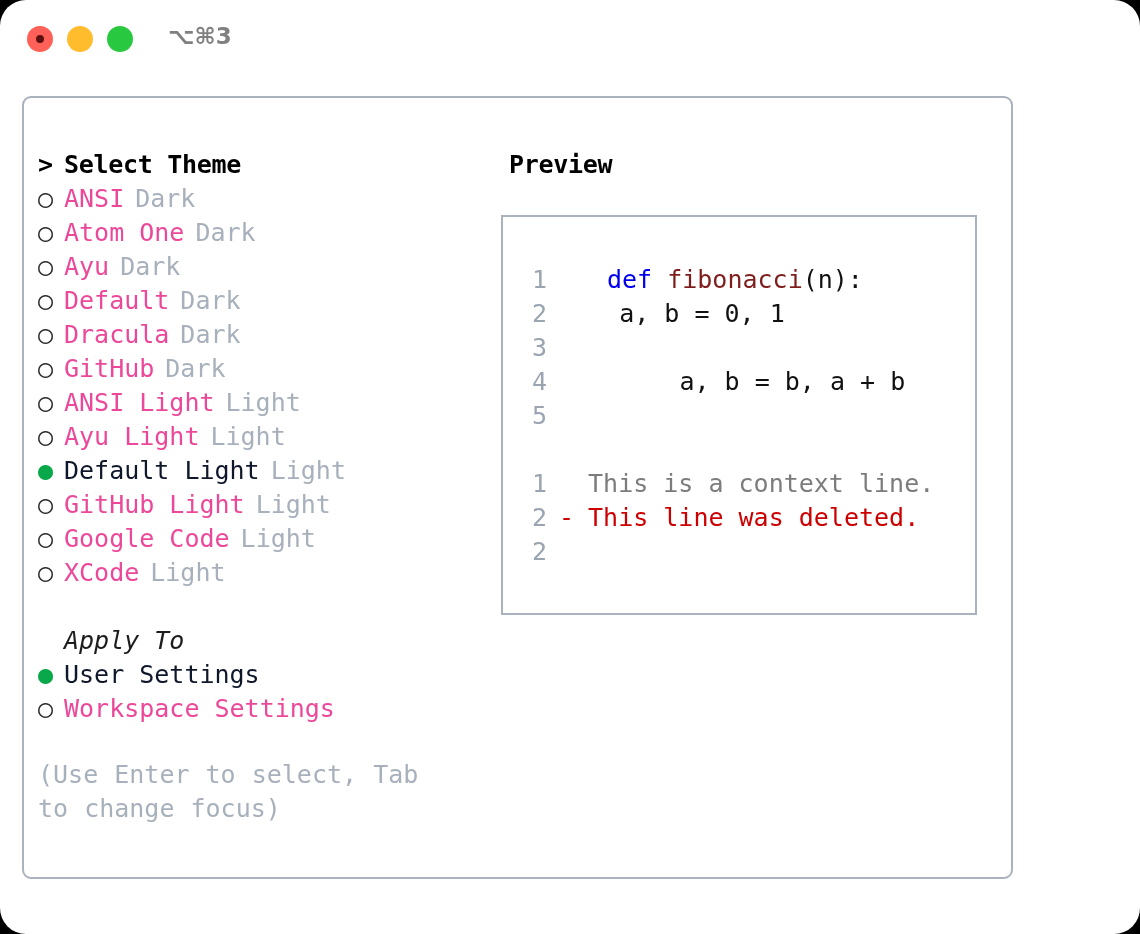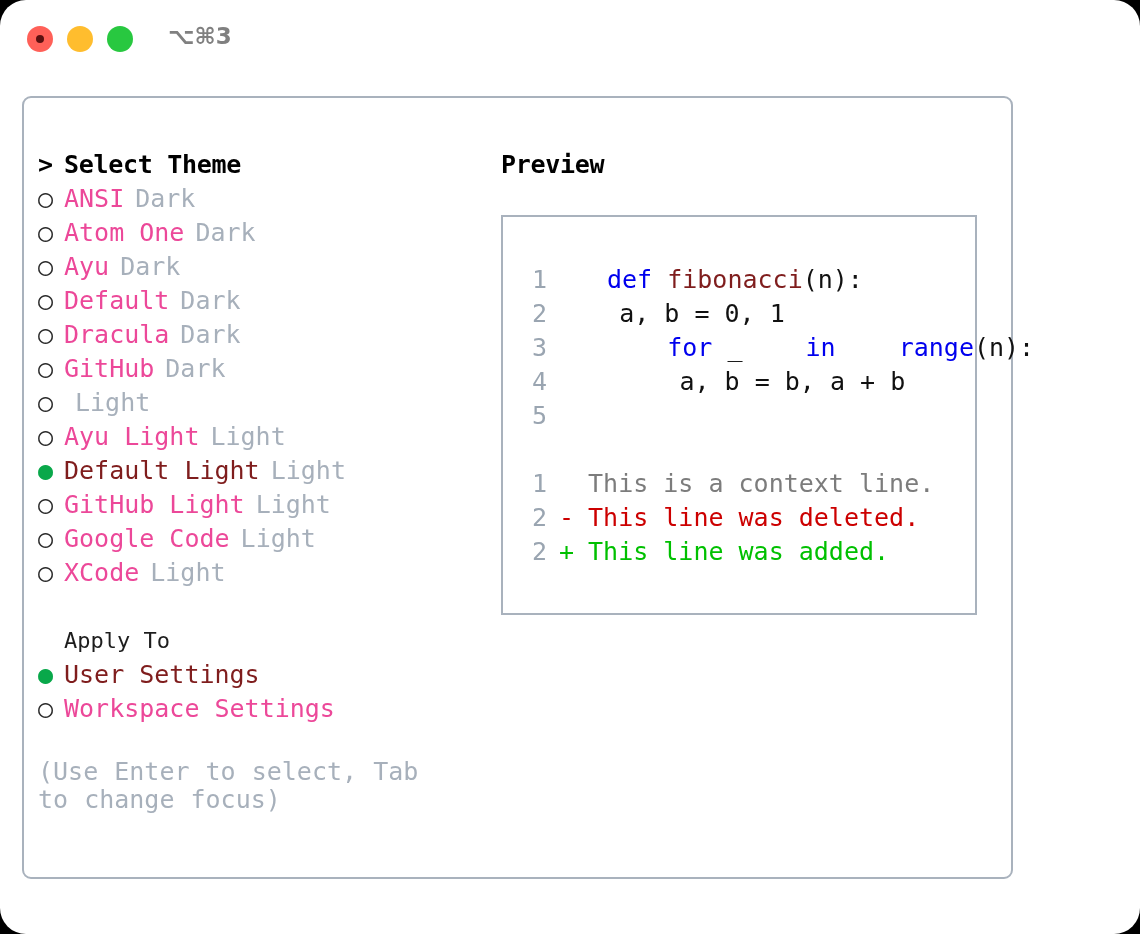--- a/index.html
+++ b/index.html
@@ -119,59 +119,61 @@
     color: #2b2b2b;
     position: relative;
   }
   .bullet-dot {
     position: relative;
     top: -0.5px;
   }
   .bullet.sel { color: #09a84a; }
 
   .theme-name { color: #ec4899; }
-  .theme-name.sel { color: #7f1d1d; }
+  .theme-name.sel { color: #0f172a; }
   .theme-tag {
     color: #a7b0bb;
     margin-left: 11px;
   }
 
   .spacer-sm { height: 34px; }
 
   .section-label {
     height: 34px;
     line-height: 34px;
-    font-size: 22px;
+    font-size: 25px;
     color: #1d1d1d;
     padding-left: 26px;
+    font-style: italic;
   }
 
   #hint {
     margin-top: 32px;
     font-size: 25px;
-    line-height: 28px;
+    line-height: 34px;
     color: #a7b0bb;
     width: 420px;
     word-spacing: 1px;
   }
 
   
   #preview-column {
     position: absolute;
     left: 477px;
     top: 50px;
     width: 500px;
   }
 
   #preview-title {
     font-size: 25px;
     font-weight: bold;
     color: #000000;
     line-height: 34px;
     letter-spacing: -0.3px;
+    margin-left: 8px;
   }
 
   #code-box {
     margin-top: 33px;
     width: 476px;
     height: 400px;
     border: 2px solid #a9b2bd;
     background: #ffffff;
     box-sizing: border-box;
     padding: 46px 0 0 0;
@@ -253,20 +255,21 @@
             <span class="theme-name">Dracula</span>
             <span class="theme-tag">Dark</span>
           </div>
           <div class="row">
             <span class="bullet bullet-dot">○</span>
             <span class="theme-name">GitHub</span>
             <span class="theme-tag">Dark</span>
           </div>
           <div class="row">
             <span class="bullet bullet-dot">○</span>
+            <span class="theme-name">ANSI Light</span>
             <span class="theme-tag">Light</span>
           </div>
           <div class="row">
             <span class="bullet bullet-dot">○</span>
             <span class="theme-name">Ayu Light</span>
             <span class="theme-tag">Light</span>
           </div>
           <div class="row">
             <span class="bullet bullet-dot sel">●</span>
             <span class="theme-name sel">Default Light</span>
@@ -307,27 +310,27 @@
       <div id="hint">(Use Enter to select, Tab to change focus)</div>
     </div>
 
     <div id="preview-column">
       <div id="preview-title">Preview</div>
 
       <div id="code-box">
         <div id="code-lines">
             <div class="code-line"><span class="lnum">1</span><span><span class="kw">def</span><span class="pl"> </span><span class="fn">fibonacci</span><span class="pl">(n):</span></span></div>
             <div class="code-line"><span class="lnum">2</span><span><span class="pl">    a, b = 0, 1</span></span></div>
-            <div class="code-line"><span class="lnum">3</span><span><span class="pl">    </span><span class="kw">for</span><span class="pl"> _ </span><span class="kw">in</span><span class="pl"> </span><span class="kw">range</span><span class="pl">(n):</span></span></div>
+            <div class="code-line"><span class="lnum">3</span></div>
             <div class="code-line"><span class="lnum">4</span><span><span class="pl">        a, b = b, a + b</span></span></div>
             <div class="code-line"><span class="lnum">5</span></div>
           </div>
         <div class="gap-line"></div>
         <div id="diff-lines">
             <div class="code-line"><span class="lnum">1</span><span class="diff-ctx"><span class="diff-sign"> </span><span> This is a context line.</span></span></div>
             <div class="code-line"><span class="lnum">2</span><span class="diff-del"><span class="diff-sign">-</span><span> This line was deleted.</span></span></div>
-            <div class="code-line"><span class="lnum">2</span><span class="diff-add"><span class="diff-sign">+</span><span> This line was added.</span></span></div>
+            <div class="code-line"><span class="lnum">2</span></div>
           </div>
       </div>
     </div>
 
   </div>
 </div>
 
 </body></html>

